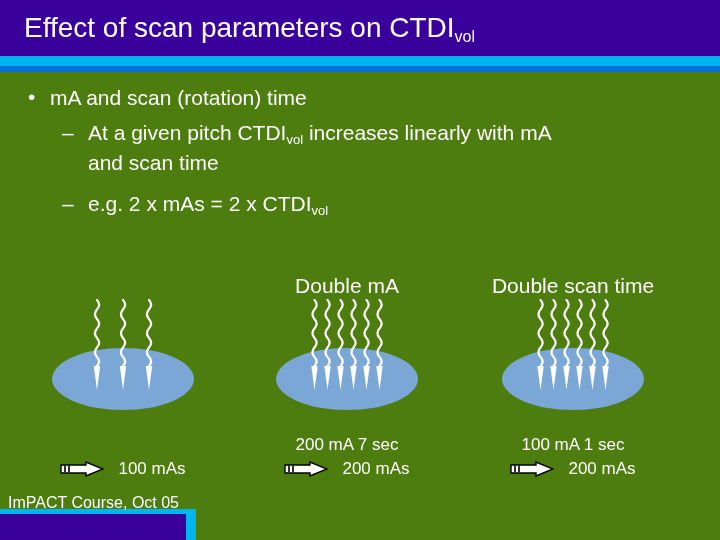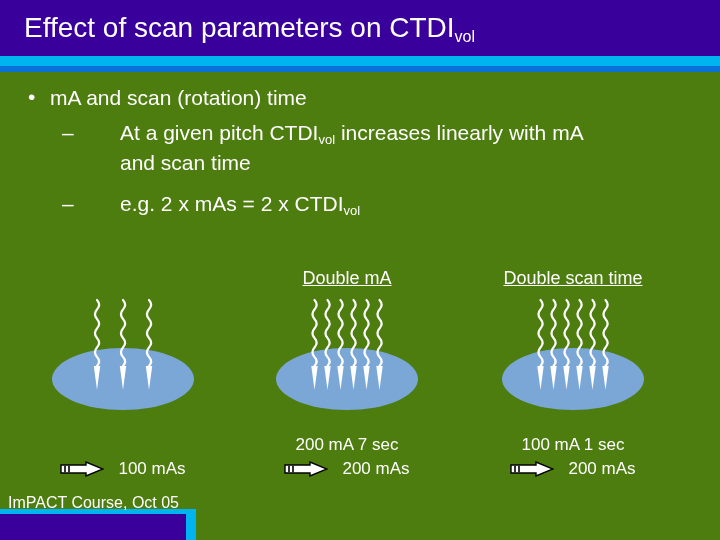--- a/index.html
+++ b/index.html
@@ -90,44 +90,42 @@
     margin-top: 8px;
   }
   .bullet-l2 .marker {
     position: absolute;
     left: 4px;
     top: 0px;
     font-size: 21px;
   }
   .bullet-l2 .wrap {
     display: block;
-    margin-left: 32px;
   }
   .bullet-l2 sub, .bullet-l1 sub {
     font-size: 13px;
     vertical-align: baseline;
     position: relative;
     top: 4px;
   }
 
   
   .group {
     position: absolute;
     width: 230px;
   }
   .group-caption {
     position: absolute;
-    top: 0;
+    top: 8px;
     width: 230px;
     text-align: center;
     color: #ffffff;
-    font-size: 18px;
+    font-size: 21px;
     line-height: 20px;
     white-space: nowrap;
-    text-decoration: underline;
   }
   .scene {
     position: absolute;
     top: 22px;
     left: 0;
     width: 230px;
     height: 120px;
   }
   .ellipse {
     position: absolute;

